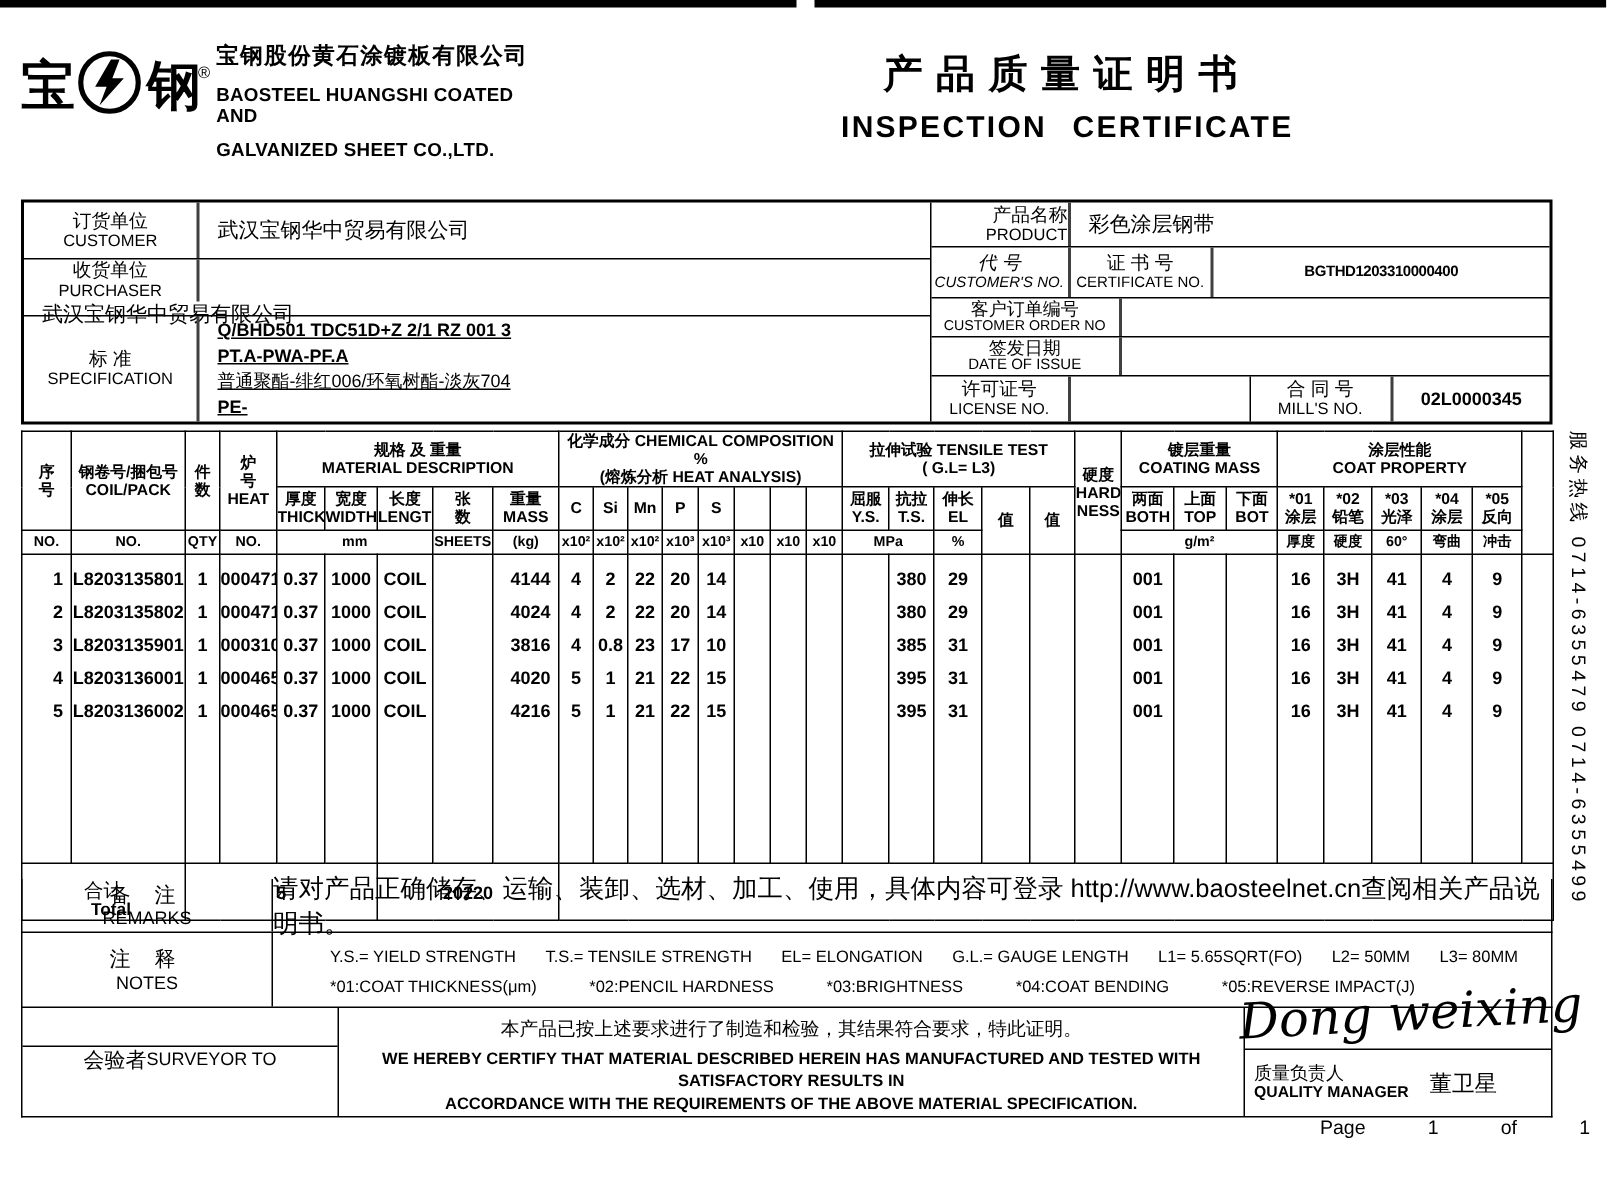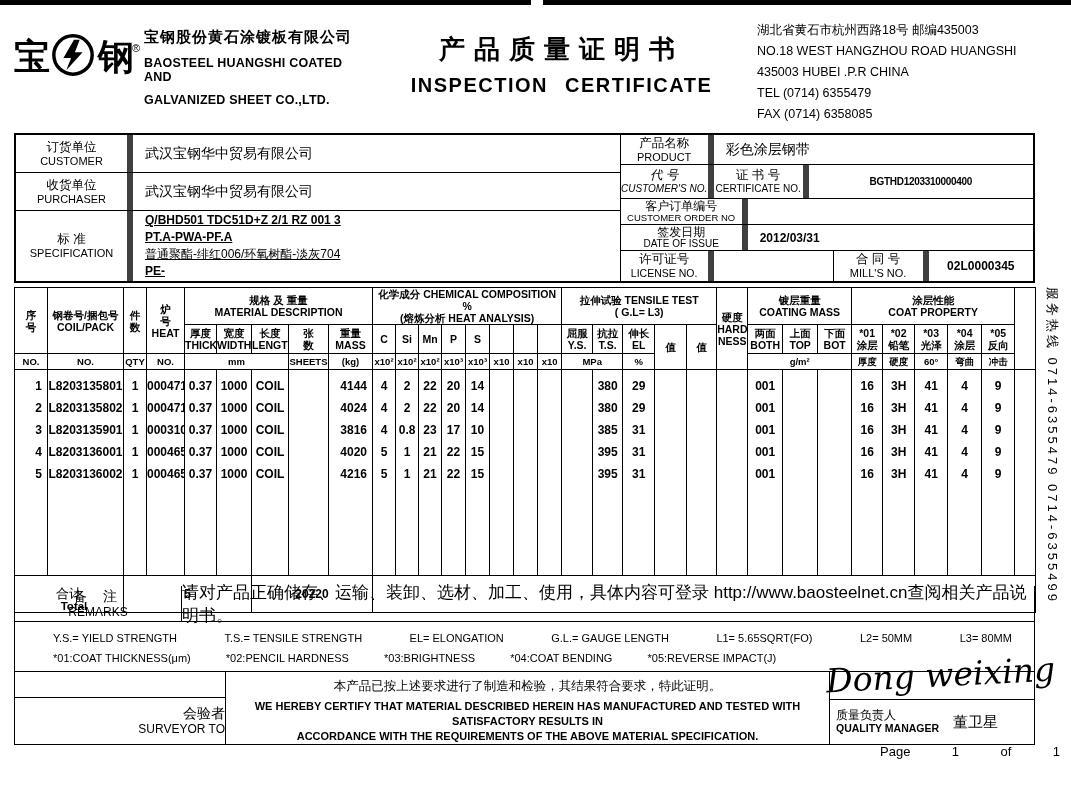--- a/index.html
+++ b/index.html
@@ -26,21 +26,21 @@
 
   
   .info{position:absolute;left:14px;top:133px;width:1021px;height:150px;
         border:2px solid #000;display:flex;box-sizing:border-box;font-size:12px;}
   .info *{box-sizing:border-box;}
   .info-left{width:606px;display:flex;flex-direction:column;}
   .info-right{width:415px;border-left:1px solid #000;display:flex;flex-direction:column;}
   .irow{display:flex;border-bottom:1px solid #000;}
   .irow:last-child{border-bottom:none;}
   .ilabel{display:flex;flex-direction:column;align-items:center;justify-content:center;
-          border-right:6px solid #404040;text-align:center;line-height:14px;}
+          border-right:2px solid #404040;text-align:center;line-height:14px;}
   .ilabel .cn{font-size:12.5px;}
   .ilabel .en{font-size:11px;}
   .ival{flex:1;display:flex;align-items:center;padding-left:12px;font-size:14px;}
   .bold{font-weight:bold;}
   .spec-lines{display:flex;flex-direction:column;justify-content:center;line-height:17px;font-size:12px;text-decoration:underline;}
 
   
   .maintable{position:absolute;left:14px;top:287px;border-collapse:collapse;table-layout:fixed;width:1021px;}
   .maintable th,.maintable td{border:1px solid #000;padding:0;text-align:center;vertical-align:middle;
         font-size:10.5px;line-height:12px;white-space:pre-line;overflow:hidden;}
@@ -69,21 +69,21 @@
   .remarks-band .band-label{width:167px;}
   .remarks-text{flex:1;display:flex;align-items:center;justify-content:center;font-size:17px;}
   .notes-band{top:622px;height:50px;}
   .notes-band .band-label{width:167px;}
   .notes-content{flex:1;padding:6px 10px 0 38px;font-size:11px;line-height:20px;}
   .notes-line1{display:flex;justify-content:space-between;padding-right:12px;}
   .notes-line2 span{margin-right:32px;}
   .certify-band{top:672px;height:73px;}
   .cert-left{width:211px;border-right:1px solid #000;display:flex;flex-direction:column;}
   .cert-left .spacer{height:26px;border-bottom:1px solid #000;}
-  .cert-left .surveyor{flex:1;display:flex;flex-direction:column;align-items:flex-end;justify-content:center;line-height:16px;}
+  .cert-left .surveyor{flex:1;display:flex;flex-direction:row;align-items:flex-start;justify-content:center;line-height:16px;}
   .surveyor .cn{font-size:14px;}
   .surveyor .en{font-size:12px;}
   .cert-main{flex:1;padding-top:6px;text-align:center;}
   .cert-cn{font-size:12.5px;margin-bottom:4px;}
   .cert-en{font-size:11px;font-weight:bold;line-height:15px;padding:0 6px;}
   .sig-cell{width:205px;border-left:1px solid #000;position:relative;display:flex;flex-direction:column;}
   .sig-top{height:28px;border-bottom:1px solid #000;}
   .sig-bottom{flex:1;display:flex;align-items:center;padding:0 6px;}
   .sig-role{line-height:13px;}
   .sig-role .cn{font-size:12px;}
@@ -122,39 +122,32 @@
       <div class="company">
         <div class="cn">宝钢股份黄石涂镀板有限公司</div>
         <div class="en">BAOSTEEL HUANGSHI COATED AND</div>
         <div class="en">GALVANIZED SHEET CO.,LTD.</div>
       </div>
     </div>
     <div class="title-block">
       <div class="title-cn">产品质量证明书</div>
       <div class="title-en">INSPECTION  CERTIFICATE</div>
     </div>
-    <div class="addr-block">
-      <div>湖北省黄石市杭州西路18号  邮编435003</div>
-      <div>NO.18 WEST HANGZHOU ROAD HUANGSHI</div>
-      <div>435003 HUBEI .P.R  CHINA</div>
-      <div>TEL (0714) 6355479</div>
-      <div>FAX (0714) 6358085</div>
-    </div>
   </div>
 
   <div class="info">
     <div class="info-left">
       <div class="irow" style="height:38px;">
         <div class="ilabel" style="width:117px;">
           <span class="cn">订货单位</span>
           <span class="en">CUSTOMER</span>
         </div>
         <div class="ival">武汉宝钢华中贸易有限公司</div>
       </div>
-      <div class="irow" style="height:38px;">
+      <div class="irow" style="height:38px;flex-direction:column;">
         <div class="ilabel" style="width:117px;">
           <span class="cn">收货单位</span>
           <span class="en">PURCHASER</span>
         </div>
         <div class="ival">武汉宝钢华中贸易有限公司</div>
       </div>
       <div class="irow" style="flex:1;">
         <div class="ilabel" style="width:117px;">
           <span class="cn">标  准</span>
           <span class="en">SPECIFICATION</span>
@@ -162,21 +155,21 @@
         <div class="ival spec-lines" style="align-items:flex-start;">
           <span class="bold">Q/BHD501 TDC51D+Z 2/1 RZ 001 3</span>
           <span class="bold">PT.A-PWA-PF.A</span>
           <span>普通聚酯-绯红006/环氧树酯-淡灰704</span>
           <span class="bold">PE-</span>
         </div>
       </div>
     </div>
     <div class="info-right">
       <div class="irow" style="height:30px;">
-        <div class="ilabel" style="width:93px;">
+        <div class="ilabel" style="width:93px;align-items:flex-end;">
           <span class="cn">产品名称</span>
           <span class="en">PRODUCT</span>
         </div>
         <div class="ival">彩色涂层钢带</div>
       </div>
       <div class="irow" style="height:34px;">
         <div class="ilabel" style="width:93px;font-style:italic;">
           <span class="cn">代    号</span>
           <span class="en" style="font-size:10px;">CUSTOMER'S NO.</span>
         </div>
@@ -191,21 +184,20 @@
           <span class="cn" style="font-size:12px;">客户订单编号</span>
           <span class="en" style="font-size:9.5px;">CUSTOMER ORDER NO</span>
         </div>
         <div class="ival"></div>
       </div>
       <div class="irow" style="height:26px;">
         <div class="ilabel" style="width:127px;line-height:12px;">
           <span class="cn" style="font-size:12px;">签发日期</span>
           <span class="en" style="font-size:10px;">DATE OF ISSUE</span>
         </div>
-        <div class="ival bold" style="font-size:12px;">2012/03/31</div>
       </div>
       <div class="irow" style="flex:1;">
         <div class="ilabel" style="width:93px;">
           <span class="cn">许可证号</span>
           <span class="en" style="font-size:10.5px;">LICENSE NO.</span>
         </div>
         <div class="ival" style="width:120px;flex:none;border-right:1px solid #000;"></div>
         <div class="ilabel" style="width:95px;">
           <span class="cn">合 同 号</span>
           <span class="en">MILL'S NO.</span>
@@ -393,20 +385,24 @@
 
   <div class="band remarks-band">
     <div class="band-label">
       <span class="cn">备  注</span>
       <span class="en">REMARKS</span>
     </div>
     <div class="remarks-text">请对产品正确储存、运输、装卸、选材、加工、使用，具体内容可登录  http://www.baosteelnet.cn查阅相关产品说明书。</div>
   </div>
 
   <div class="band notes-band">
+    <div class="band-label">
+      <span class="cn">注  释</span>
+      <span class="en">NOTES</span>
+    </div>
     <div class="notes-content">
       <div class="notes-line1">
         <span>Y.S.= YIELD STRENGTH</span>
         <span>T.S.= TENSILE STRENGTH</span>
         <span>EL= ELONGATION</span>
         <span>G.L.= GAUGE LENGTH</span>
         <span>L1= 5.65SQRT(FO)</span>
         <span>L2= 50MM</span>
         <span>L3= 80MM</span>
       </div>

